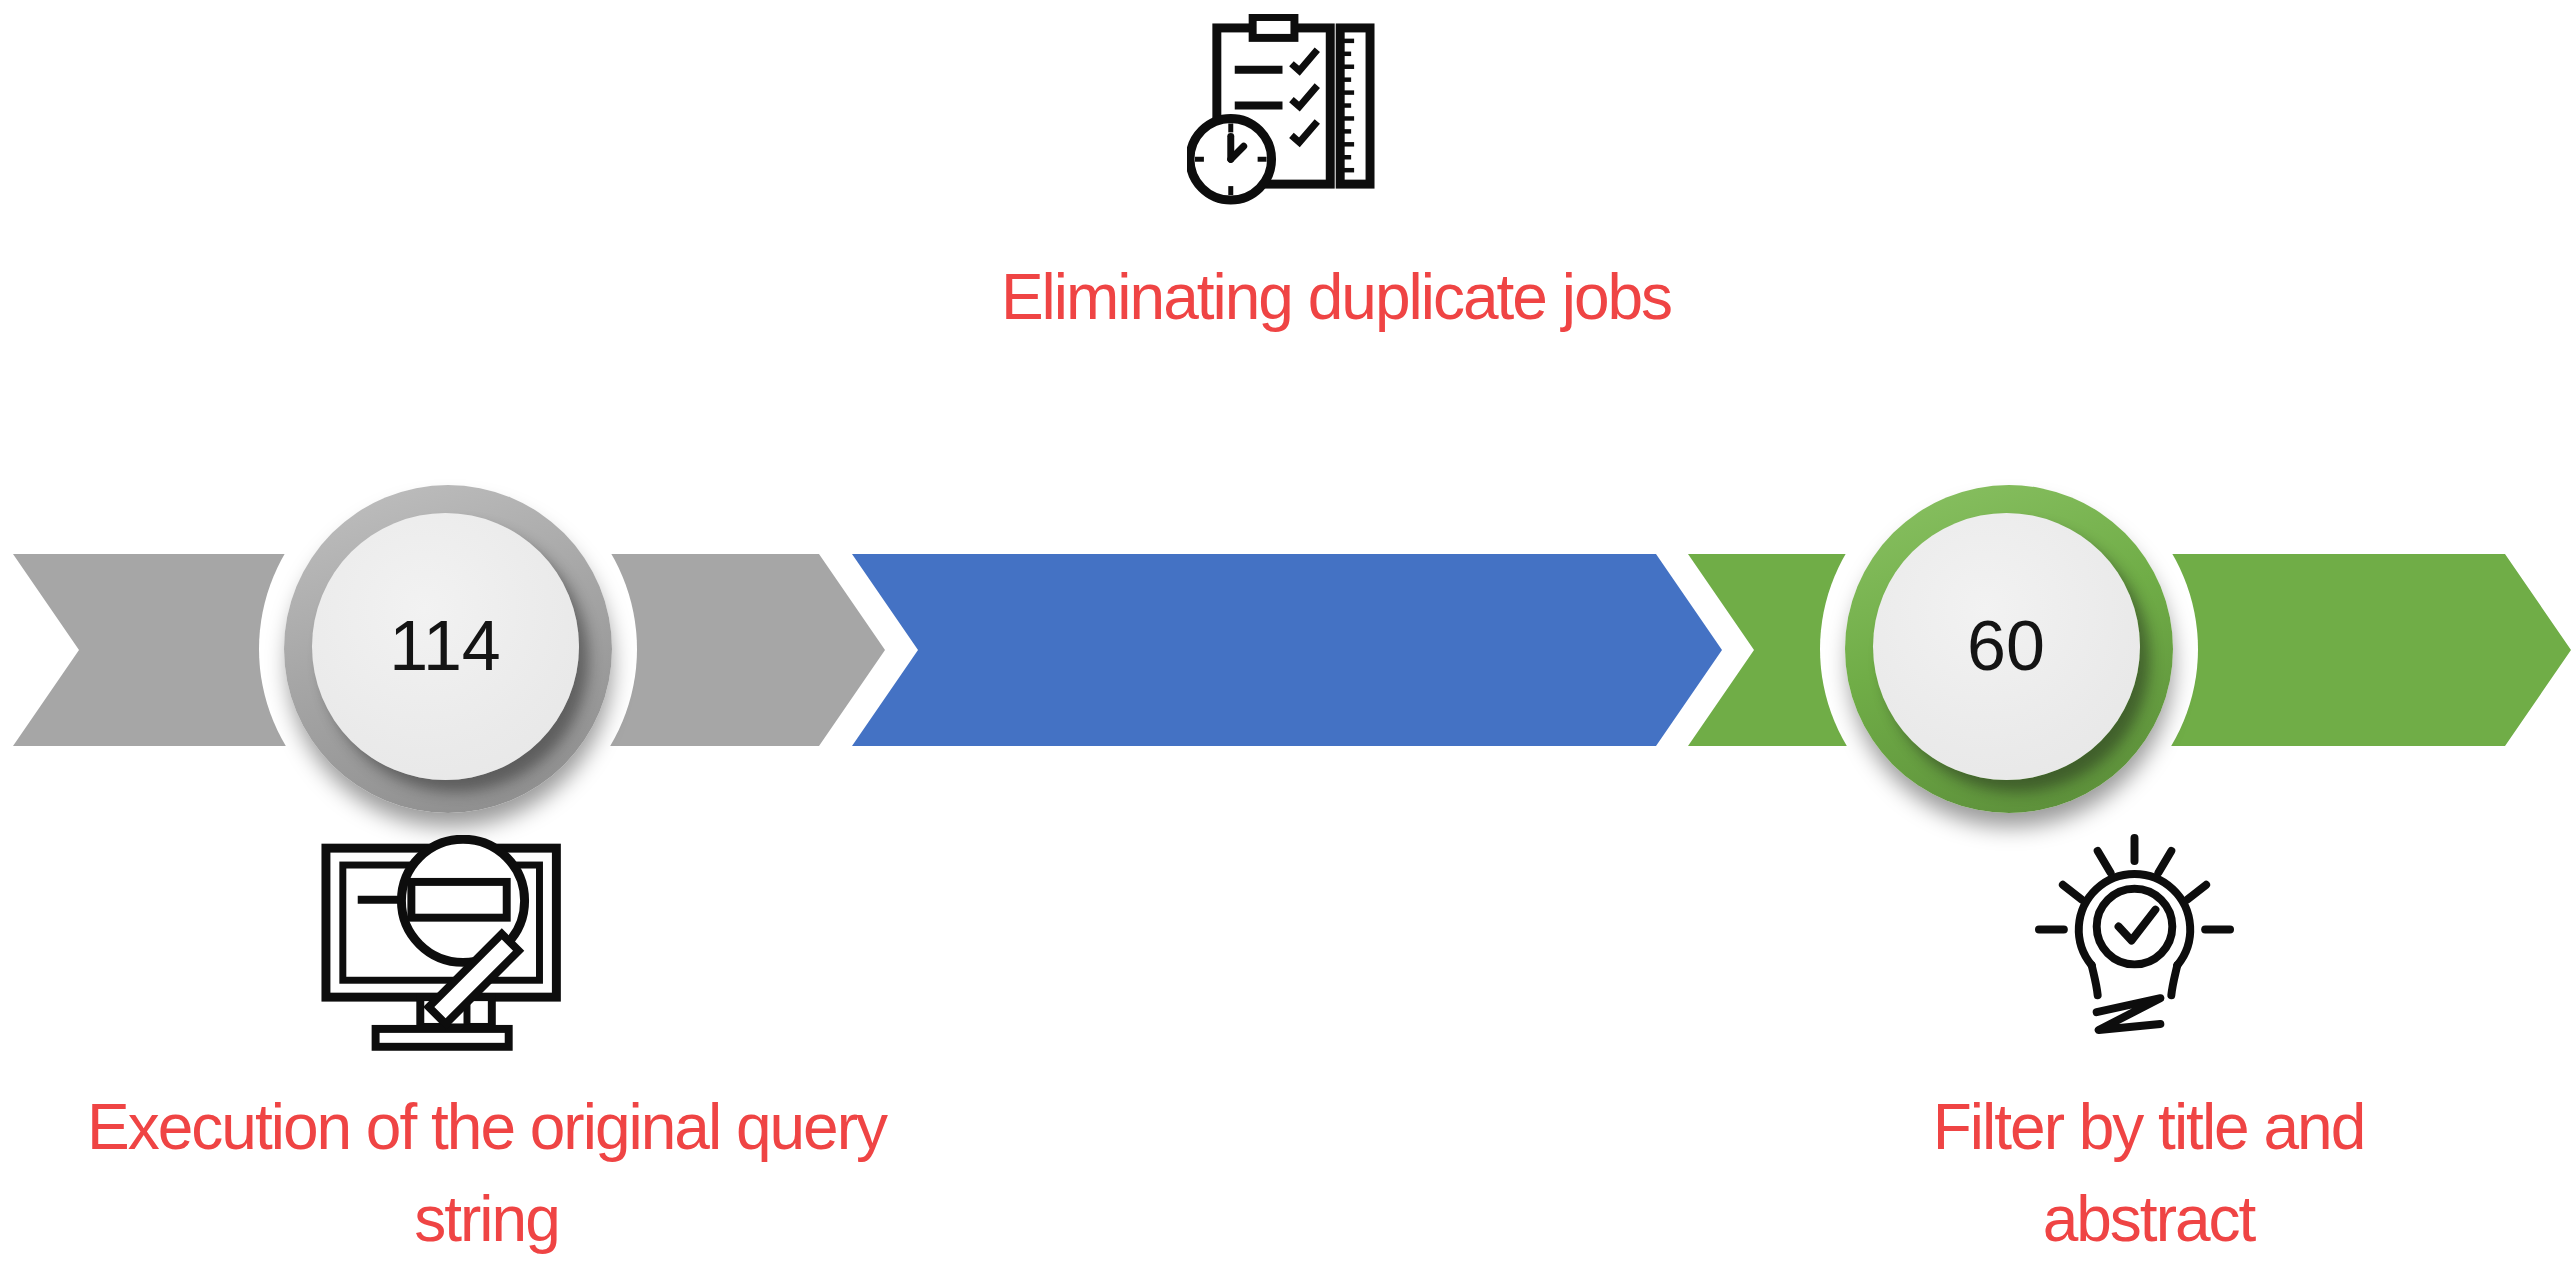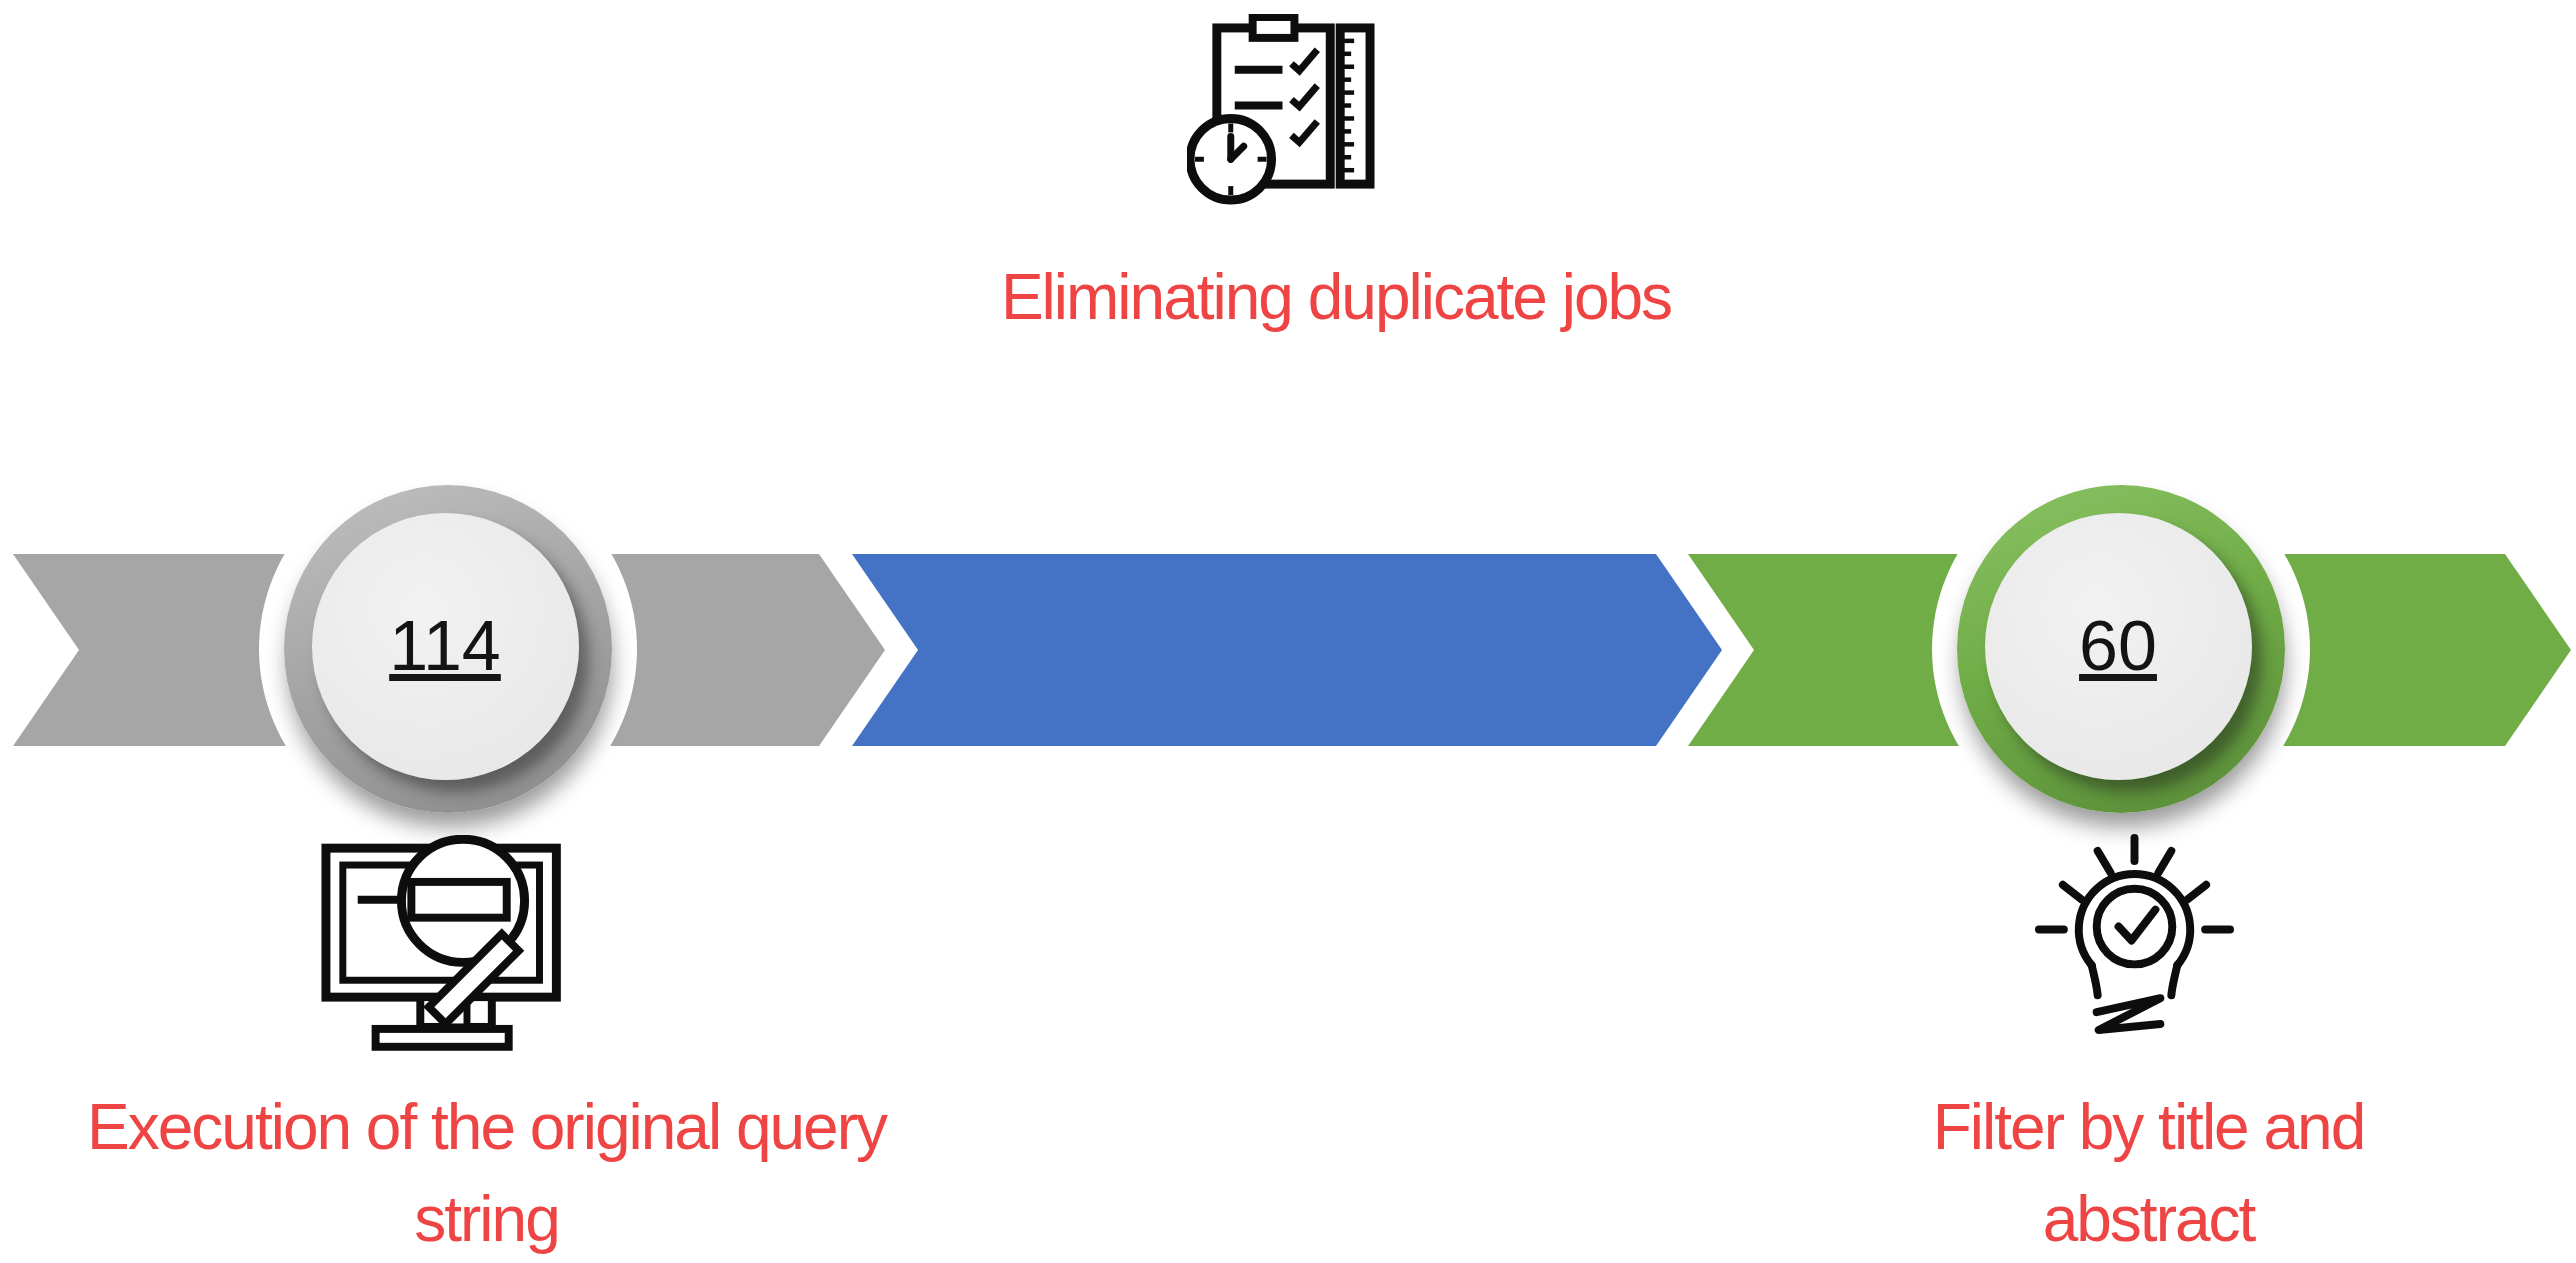--- a/index.html
+++ b/index.html
@@ -33,21 +33,21 @@
     height: 378px;
     border-radius: 50%;
     background: #ffffff;
     display: flex;
     align-items: center;
     justify-content: center;
     z-index: 2;
   }
   .halo-1 { left: 259px; }
   .halo-2 { left: 1100px; }
-  .halo-3 { left: 1932px; }
+  .halo-3 { left: 1820px; }
 
   .ring {
     width: 328px;
     height: 328px;
     border-radius: 50%;
     display: flex;
     align-items: center;
     justify-content: center;
     box-shadow: 2px 16px 22px -2px rgba(0,0,0,0.40);
   }
@@ -60,21 +60,20 @@
     height: 267px;
     border-radius: 50%;
     background: radial-gradient(circle at 42% 36%, #f2f2f2 0%, #eaeaea 62%, #e6e6e6 100%);
     box-shadow: 10px 12px 14px rgba(20,20,20,0.42);
     display: flex;
     align-items: center;
     justify-content: center;
     position: relative;
     left: -3px;
     top: -3px;
-    text-decoration: underline;
   }
   .value {
     font-size: 70px;
     line-height: 1;
     color: #141414;
     letter-spacing: 0;
   }
 
   
   .caption {

